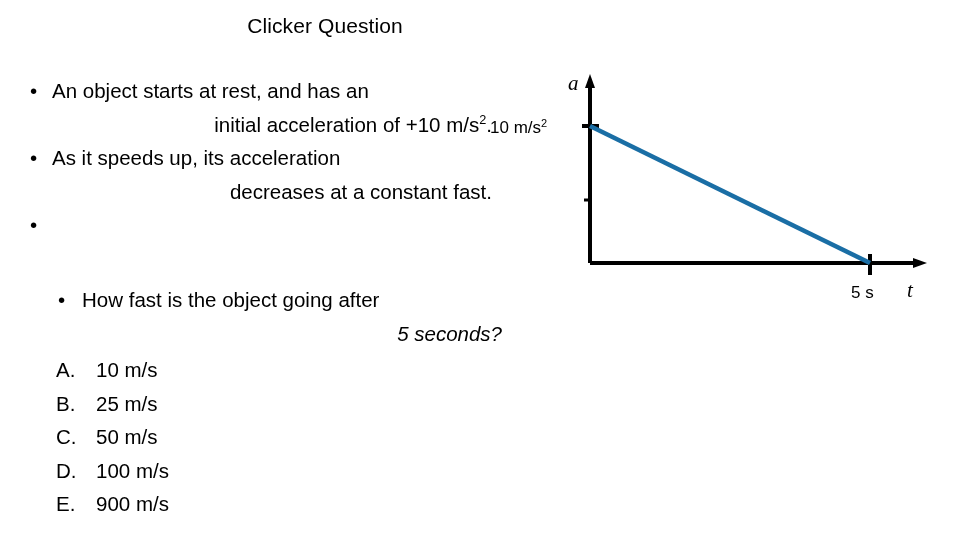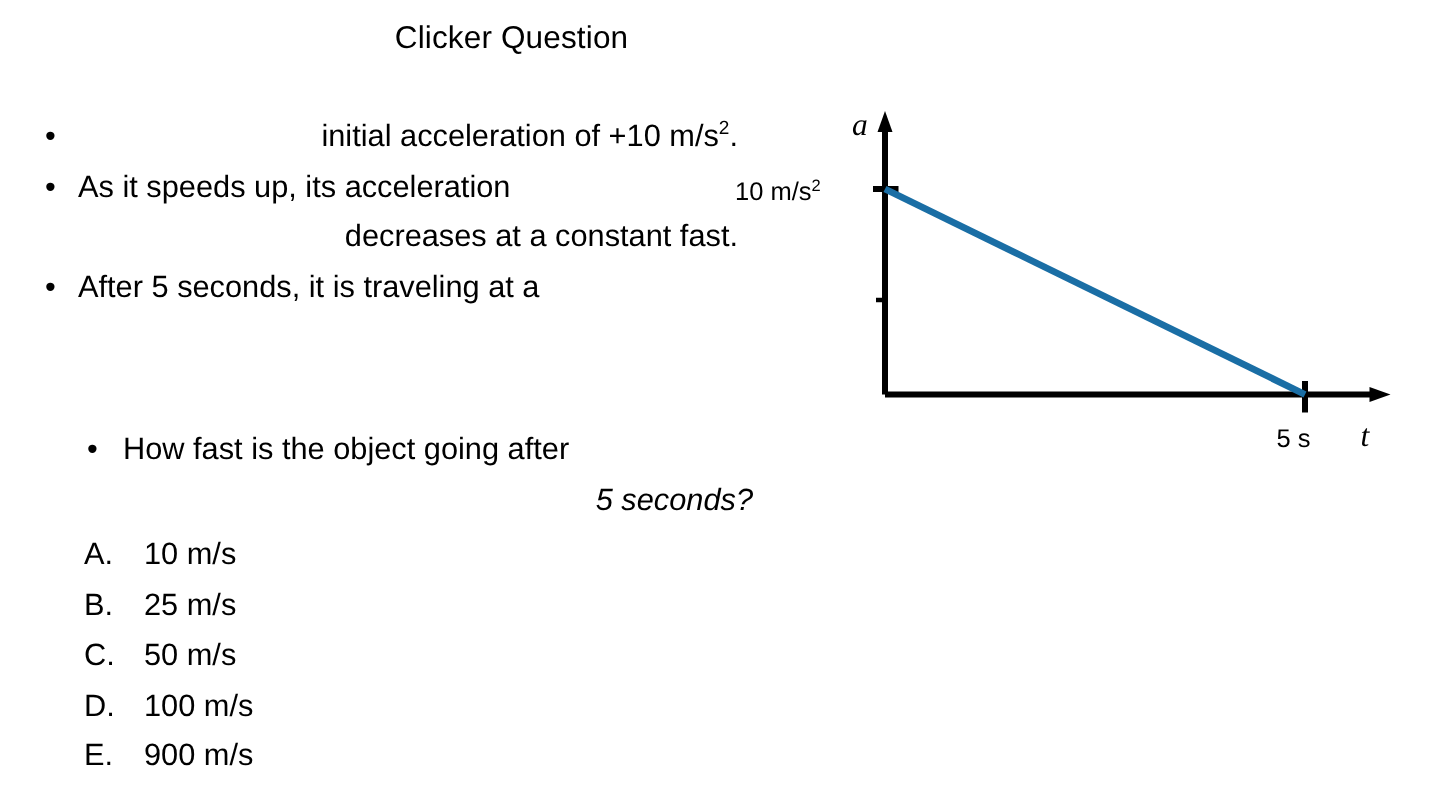--- a/index.html
+++ b/index.html
@@ -19,21 +19,21 @@
 
   #slide {
     position: absolute;
     inset: 0;
     background: #ffffff;
   }
 
   
   #slide-title {
     position: absolute;
-    left: 16px;
+    left: 0;
     top: 12px;
     width: 650px;
     text-align: center;
     font-size: 21px;
     line-height: 28px;
     letter-spacing: 0.1px;
     color: #000;
     white-space: nowrap;
   }
 
@@ -144,36 +144,36 @@
 <body>
 
 <div id="slide">
 
   <div id="slide-title">Clicker Question</div>
 
   <div id="body-text">
 
     <div class="bullet-line">
       <span class="dot">•</span>
+      <span>An object starts at rest, and has an</span>
     </div>
     <div class="cont-line">
       <span>initial acceleration of +10 m/s</span><sup>2</sup><span>.</span>
     </div>
 
     <div class="bullet-line">
       <span class="dot">•</span>
       <span>As it speeds up, its acceleration</span>
     </div>
     <div class="cont-line">
       <span>decreases at a constant fast.</span>
     </div>
 
     <div class="bullet-line">
       <span class="dot">•</span>
-      <span>After 5 seconds, it is traveling at a</span>
     </div>
 
   </div>
 
   <div id="question-block">
     <div class="bullet-line">
       <span class="dot">•</span>
       <span>How fast is the object going after</span>
     </div>
     <div class="cont-line">

